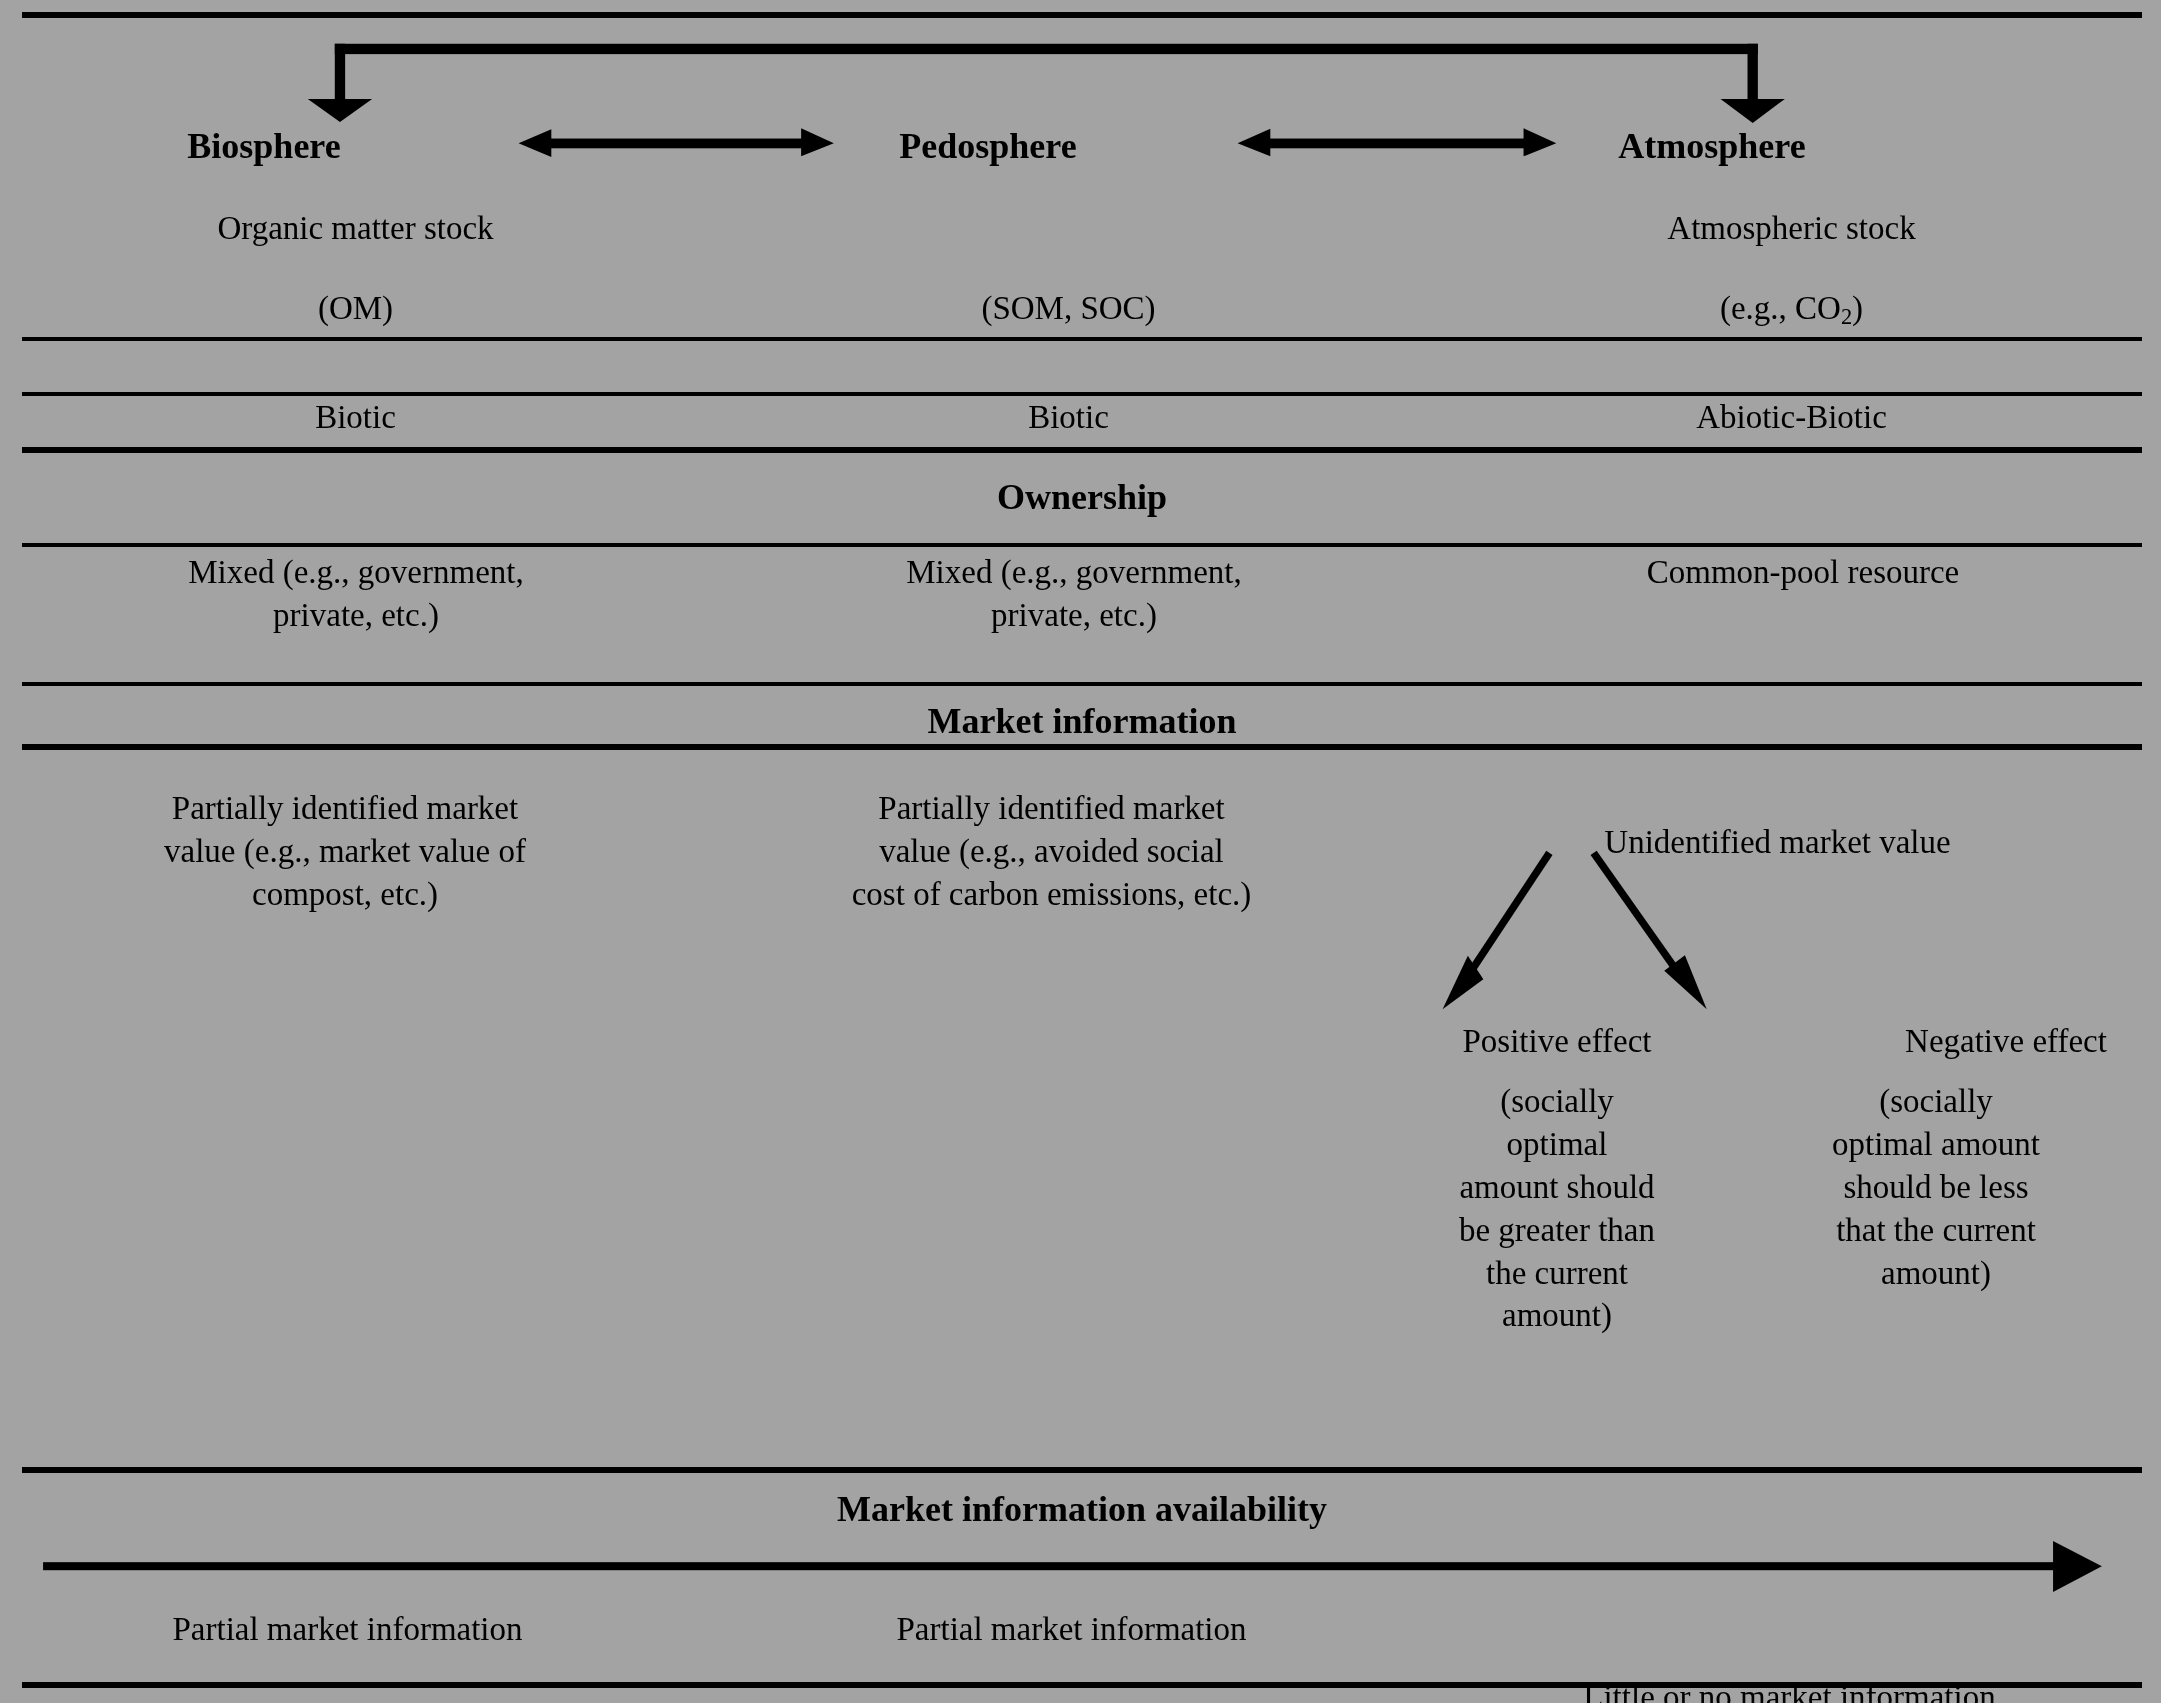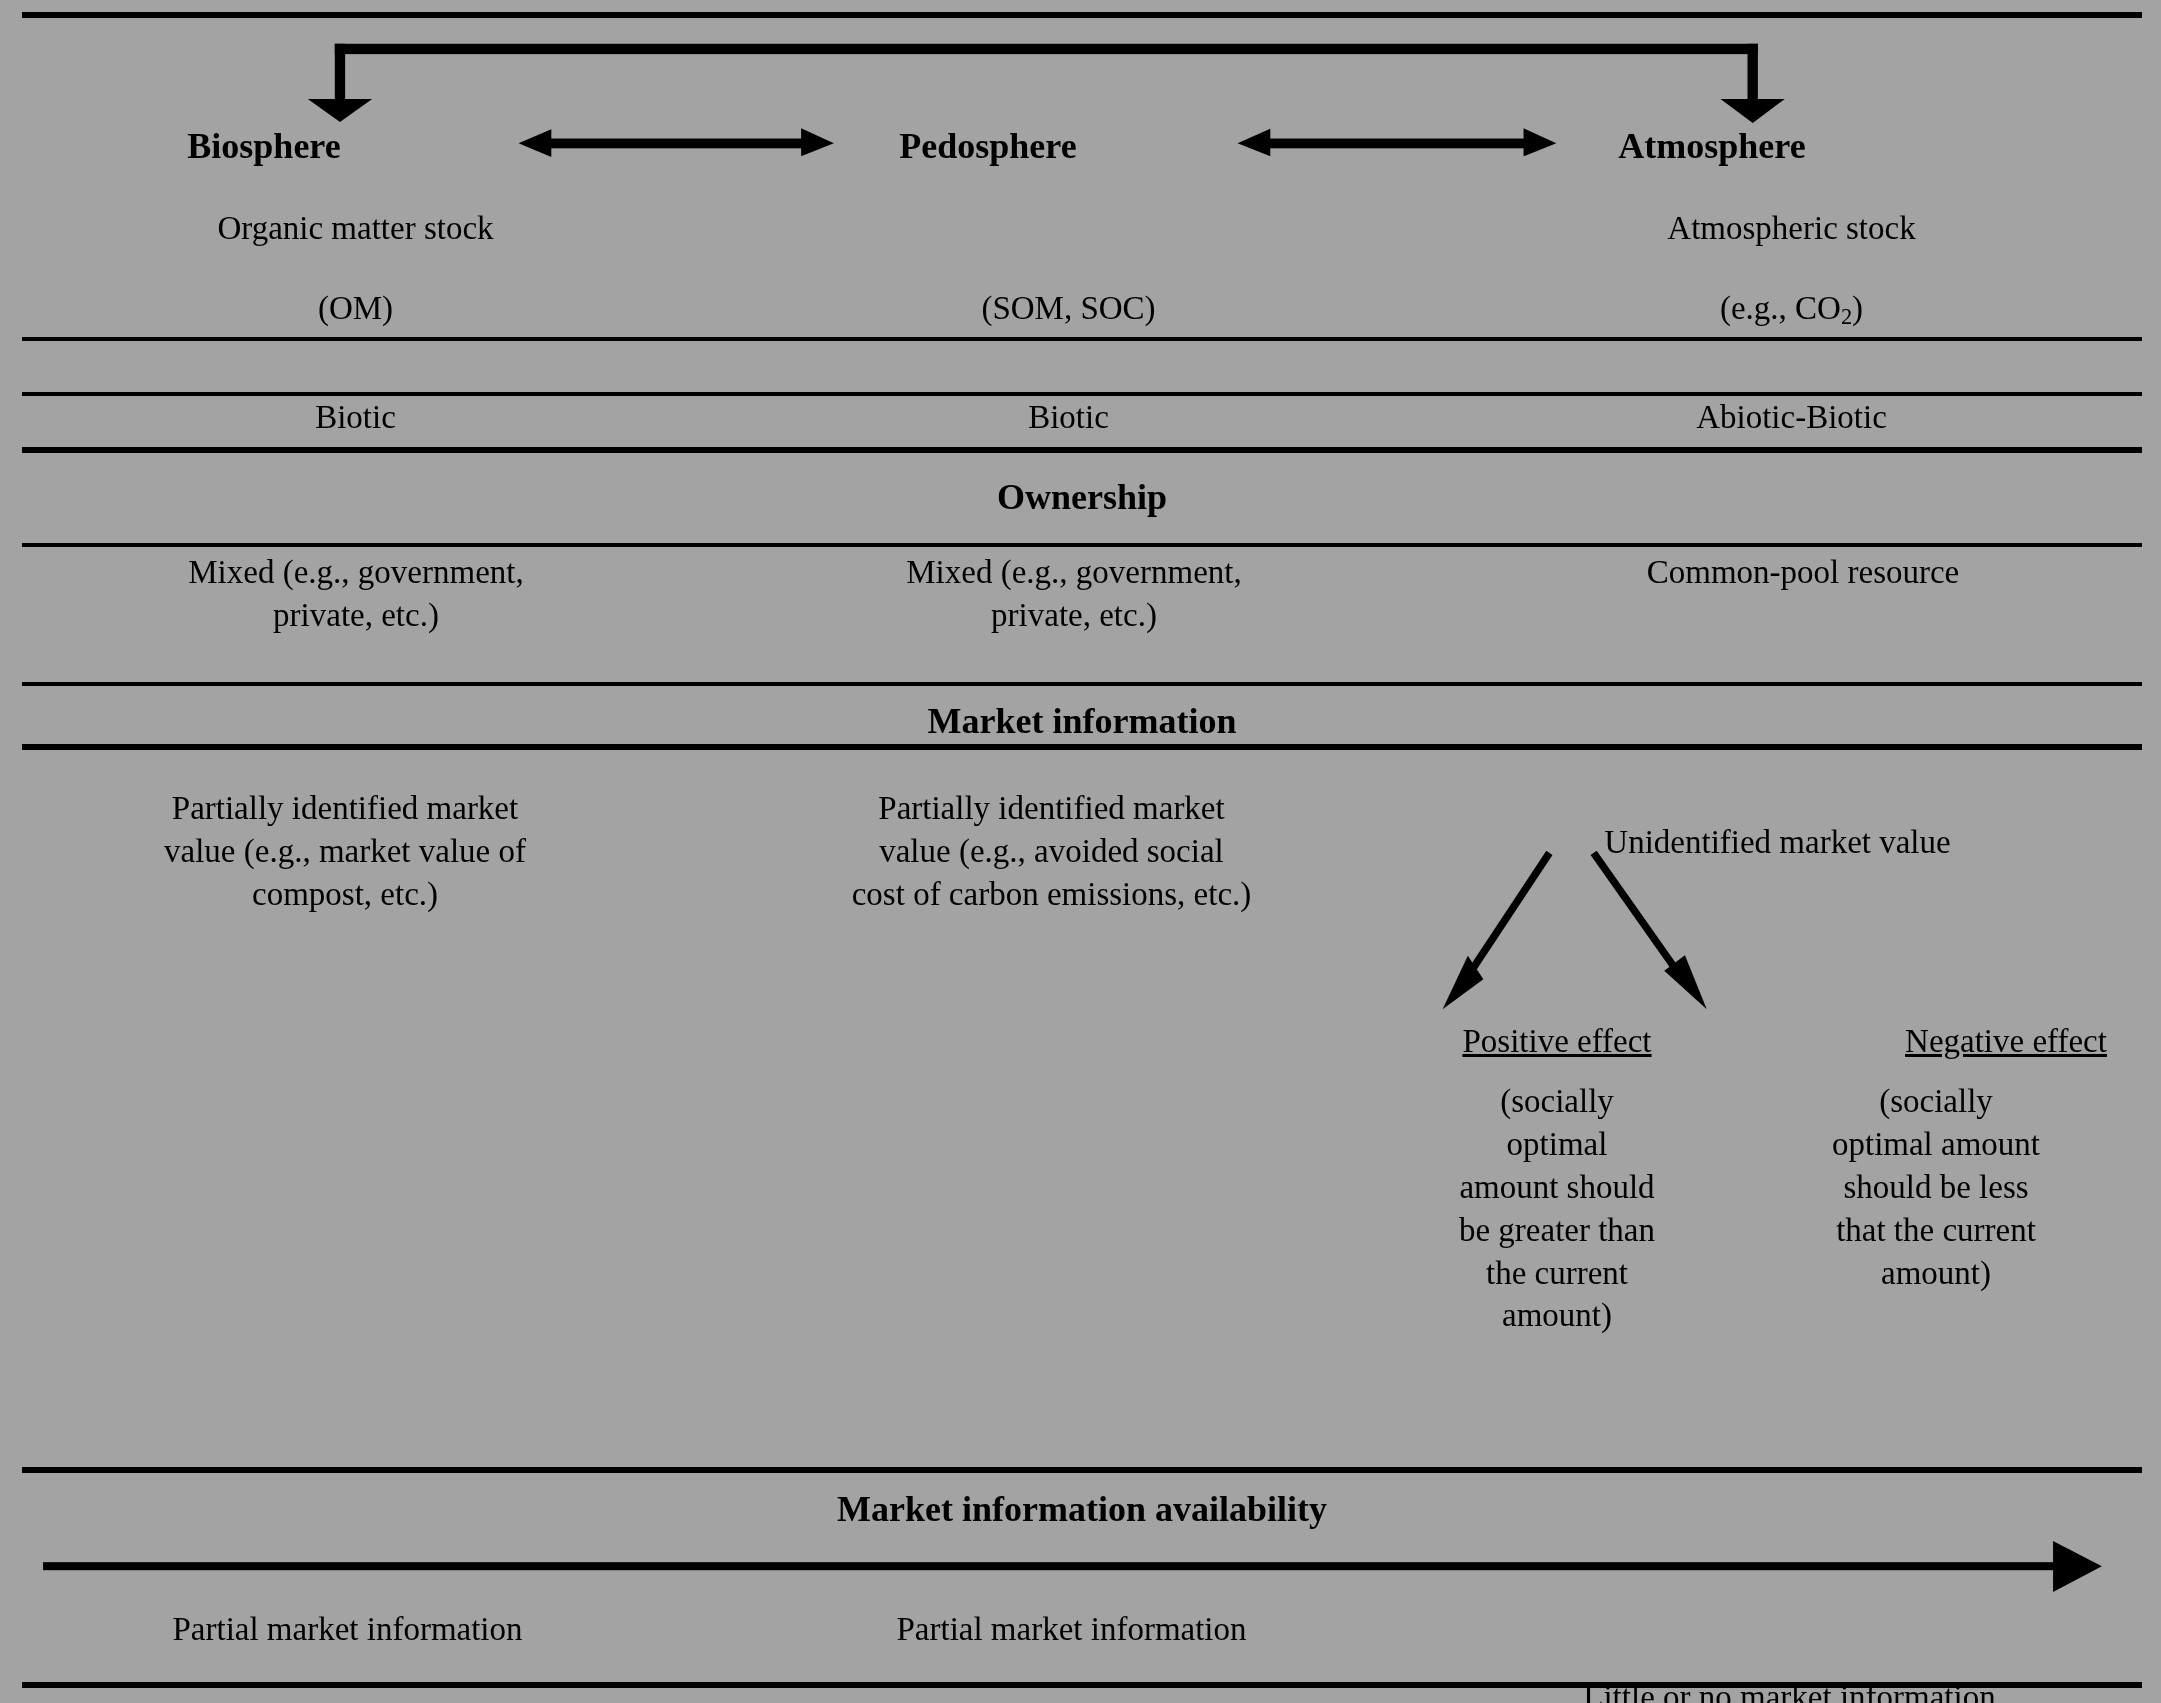--- a/index.html
+++ b/index.html
@@ -43,21 +43,21 @@
 
   .section-title {
     position: absolute;
     width: 2120px;
     left: 22px;
     text-align: center;
     font-weight: bold;
     font-size: 36px;
   }
 
-  .underlined { text-decoration: underline; }
+  .underlined { }
 
   
   #arrows {
     position: absolute;
     left: 0; top: 0;
     width: 2161px;
     height: 1703px;
     pointer-events: none;
   }
 

